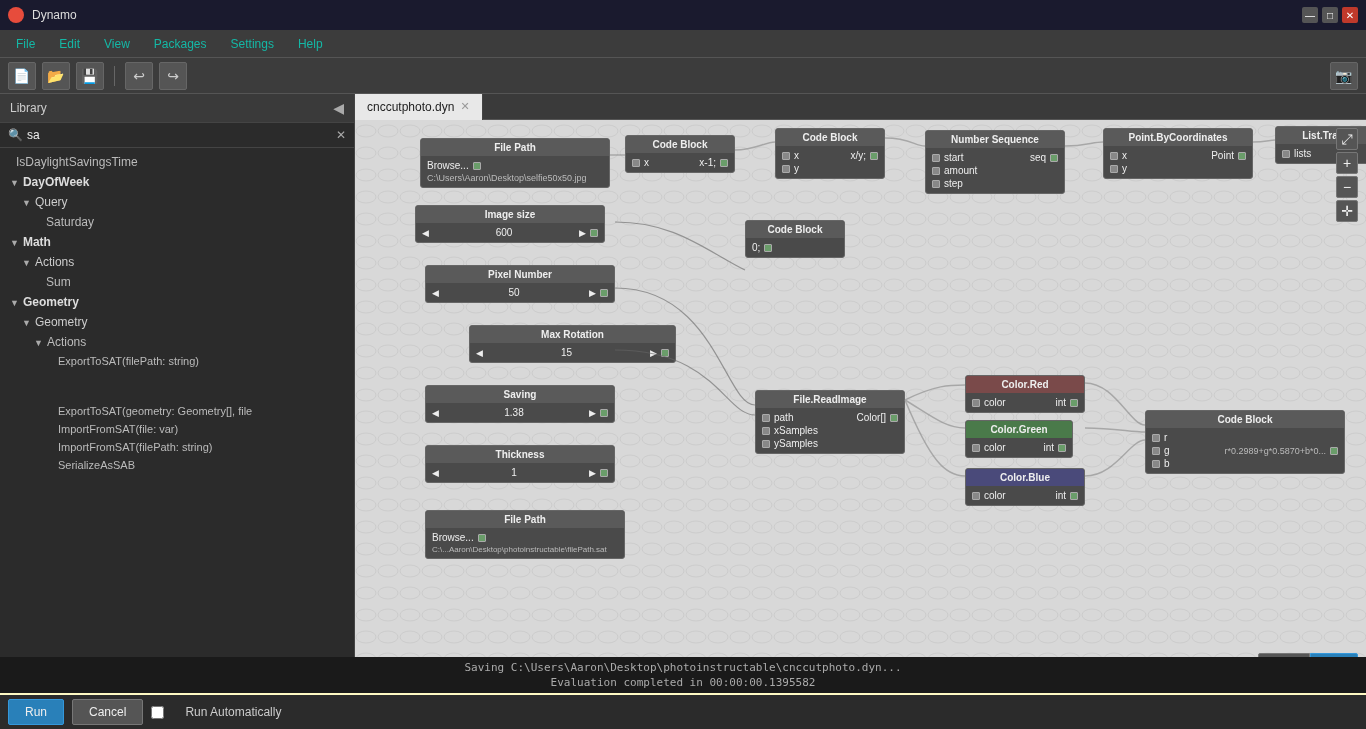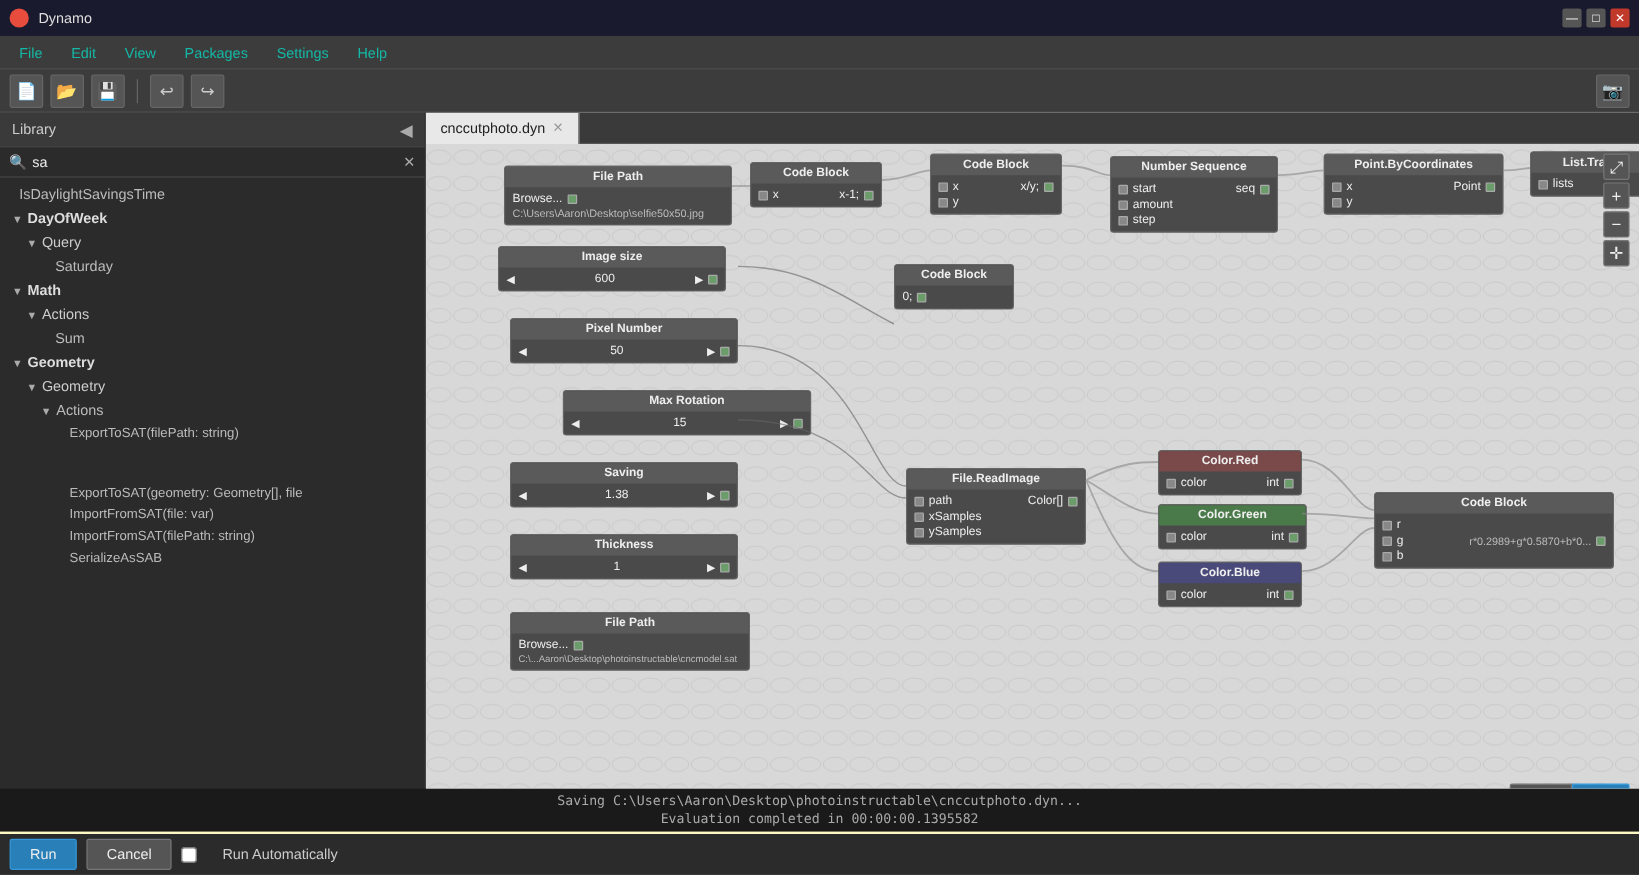--- a/index.html
+++ b/index.html
@@ -556,21 +556,21 @@
       </div>
 
       <div class="node" style="left:70px; top:390px; width:200px;">
         <div class="node-header">File Path</div>
         <div class="node-body">
           <div class="node-row">
             <span>Browse...</span>
             <span class="port out"></span>
           </div>
           <div class="node-row">
-            <span style="font-size:8px; color:#bbb;">C:\...Aaron\Desktop\photoinstructable\cncmodel.sat</span>
+            <span style="font-size:8px; color:#bbb;">C:\...Aaron\Desktop\photoinstructable\filePath.sat</span>
           </div>
         </div>
       </div>
 
       <div class="node" style="left:390px; top:100px; width:100px;">
         <div class="node-header">Code Block</div>
         <div class="node-body">
           <div class="node-row">
             <span>0;</span>
             <span class="port out"></span>
@@ -603,21 +603,21 @@
         <div class="node-body">
           <div class="node-row">
             <span class="port"></span>
             <span>color</span>
             <span style="margin-left:auto;">int</span>
             <span class="port out"></span>
           </div>
         </div>
       </div>
 
-      <div class="node" style="left:610px; top:300px; width:124px;">
+      <div class="node" style="left:610px; top:300px; width:108px;">
         <div class="node-header" style="background:#4a7a4a;">Color.Green</div>
         <div class="node-body">
           <div class="node-row">
             <span class="port"></span>
             <span>color</span>
             <span style="margin-left:auto;">int</span>
             <span class="port out"></span>
           </div>
         </div>
       </div>

